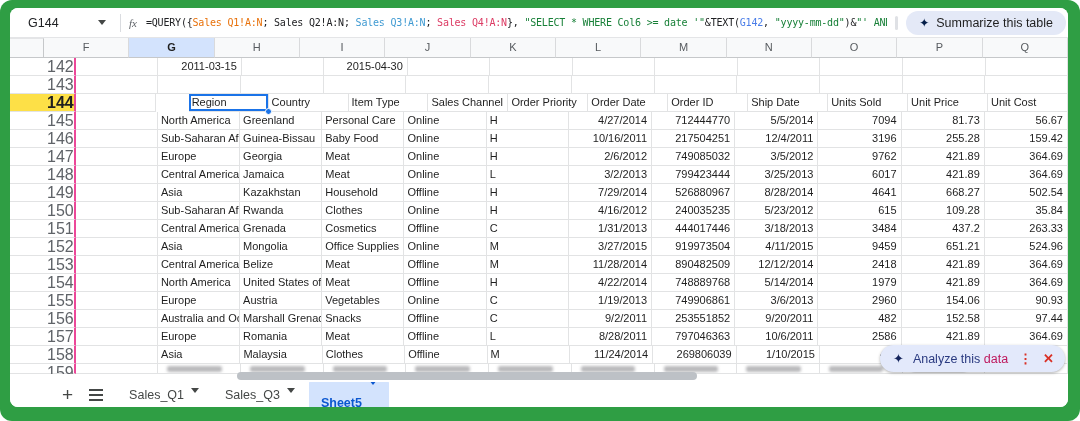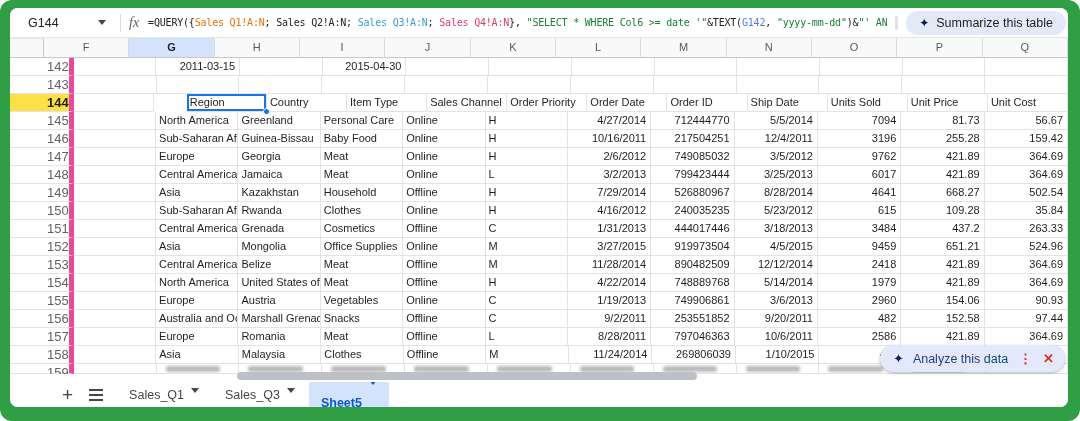--- a/index.html
+++ b/index.html
@@ -6,50 +6,50 @@
   html,body { width:1080px; height:421px; background:#ffffff; font-family:"Liberation Sans", sans-serif; }
   .frame { width:1080px; height:421px; background:#2f9e44; border-radius:12px; padding:8px 12px 14px 10px; position:relative; }
   .window { width:100%; height:100%; background:#ffffff; border-radius:8px; overflow:hidden; display:flex; flex-direction:column; }
 
   
   .formula-bar { height:30px; flex:0 0 30px; display:flex; align-items:center; border-bottom:1px solid #e4e5e7; background:#fff; padding-left:10px; position:relative; }
   .name-box { width:92px; flex:0 0 92px; display:flex; align-items:center; justify-content:space-between; padding:0 6px 0 8px; height:100%; cursor:pointer; }
   .name-box .ref { font-size:12.5px; color:#202124; }
   .caret { width:0; height:0; border-left:4px solid transparent; border-right:4px solid transparent; border-top:5px solid #444746; display:inline-block; }
   .vdiv { width:1px; height:18px; background:#dadce0; margin:0 8px; flex:0 0 1px; }
-  .fx { font-family:"Liberation Serif", serif; font-style:italic; font-size:14px; color:#5f6368; margin-right:9px; flex:0 0 auto; }
+  .fx { font-family:"Liberation Serif", serif; font-style:italic; font-size:11px; color:#5f6368; margin-right:9px; flex:0 0 auto; }
   .formula-text { flex:1 1 auto; overflow:hidden; white-space:nowrap; font-family:"DejaVu Sans Mono", monospace; font-size:10px; letter-spacing:-0.2px; color:#202124; }
   .fdiv { width:3px; height:14px; background:#dfe1e5; border-radius:2px; margin:0 8px; flex:0 0 3px; }
   .summarize { flex:0 0 auto; display:flex; align-items:center; gap:7px; background:#e4e9f7; border:none; border-radius:13px; height:24px; padding:0 13px; margin-right:2px; font-family:"Liberation Sans", sans-serif; font-size:12.5px; color:#1f1f1f; font-weight:500; cursor:pointer; }
   .summarize .sparkle { color:#041e49; font-size:12px; }
 
   
   .grid { position:relative; flex:1 1 auto; background:#fff; overflow:hidden; }
   .grow { display:flex; height:18px; }
   .col-head-row { height:20px; }
   .corner { flex:0 0 34px; background:#f8f9fa; border-right:1px solid #c6c8ca; border-bottom:1px solid #c6c8ca; border-top:1px solid #e4e5e7; }
   .col-h { flex:1 1 0; background:#f8f9fa; border-right:1px solid #d9dadc; border-bottom:1px solid #c6c8ca; text-align:center; font-size:11px; color:#575b5f; line-height:19px; cursor:pointer; }
   .col-h.sel { background:#d3e3fd; color:#1f1f1f; font-weight:700; }
-  .rowhead { flex:0 0 34px; border-right:5px solid #ec4899; border-bottom:1px solid #e2e3e4; text-align:center; font-size:13px; color:#5f6368; line-height:17px; cursor:pointer;padding-left:37px; }
+  .rowhead { flex:0 0 34px; border-right:2px solid #ec4899; border-bottom:1px solid #e2e3e4; text-align:center; font-size:16px; color:#5f6368; line-height:17px; cursor:pointer;padding-left:37px; }
   .rowhead.sel { background:#fde047; color:#1f1f1f; font-weight:700; }
   .cell { flex:1 1 0; position:relative; border-right:1px solid #e2e3e4; border-bottom:1px solid #e2e3e4; font-size:11px; color:#1f1f1f; line-height:17px; padding:0 3px; white-space:nowrap; overflow:hidden; cursor:cell; }
   .cell.num { text-align:right; padding-right:4px; }
   .cell.dash-top::before { content:""; position:absolute; left:-1px; right:-1px; top:-1px; border-top:1px dashed #8f9398; }
   .cell.dash-left::after { content:""; position:absolute; left:-1px; top:-1px; bottom:-1px; border-left:1px dashed #8f9398; }
   .cell.sel-cell { box-shadow: inset 0 0 0 2px #1a73e8; overflow:visible; z-index:3;margin-left:33px; }
   .cell .handle { position:absolute; right:-4px; bottom:-4px; width:7px; height:7px; background:#1a73e8; border:1px solid #fff; border-radius:50%; z-index:4; }
   .grow.partial { height:10px; overflow:hidden; }
   .grow.partial .cell.smudge::before { content:""; display:block; margin:2px auto 0 6px; width:72%; height:6px; background:rgba(70,70,75,.38); border-radius:2px; filter:blur(1.5px); }
 
   .hscrollbar { position:absolute; left:227px; top:334px; width:460px; height:8px; border-radius:4px; background:#bdc1c6; cursor:grab; z-index:5; }
 
   .analyze-popup { position:absolute; right:3px; top:307px; height:27px; display:flex; align-items:center; gap:9px; background:#e3e9fb; border-radius:14px; padding:0 11px 0 13px; box-shadow:0 1px 3px rgba(0,0,0,.30); z-index:6; }
   .analyze-popup .p-sparkle { color:#14245c; font-size:13px; }
   .analyze-popup .p-label { font-size:12.5px; color:#2a3a80; font-weight:500; white-space:nowrap; }
-  .analyze-popup .p-label .glitch { color:#0c4a6e; }
+  .analyze-popup .p-label .glitch { color:#be185d; }
   .analyze-popup .kebab { color:#d93025; font-size:13px; font-weight:700; cursor:pointer; padding:0 2px; }
   .analyze-popup .close { color:#d93025; font-size:13px; font-weight:700; cursor:pointer; }
 
   
   .tabbar { height:25px; flex:0 0 25px; background:#fff; display:flex; align-items:center; padding-left:44px; gap:4px; }
   .add-sheet { font-size:19px; color:#444746; background:none; border:none; cursor:pointer; line-height:20px; padding:0 8px; font-family:"Liberation Sans", sans-serif; }
   .all-sheets { width:14px; height:12px; margin:0 10px 0 4px; background:linear-gradient(#444746 0 2px, transparent 2px 5px, #444746 5px 7px, transparent 7px 10px, #444746 10px 12px); cursor:pointer; flex:0 0 14px; }
   .tab { display:flex; align-items:flex-start; gap:7px; border:none; background:none; padding:4px 12px; border-radius:7px; cursor:pointer; font-family:"Liberation Sans", sans-serif; }
   .tab .tab-label { font-size:12.5px; color:#444746; font-weight:500; white-space:nowrap; }
   .tab .caret { border-top-color:#444746; }
@@ -248,21 +248,21 @@
           <div class="grow">
             <div class="rowhead">152</div>
             <div class="cell"></div>
             <div class="cell dash-left">Asia</div>
             <div class="cell">Mongolia</div>
             <div class="cell">Office Supplies</div>
             <div class="cell">Online</div>
             <div class="cell">M</div>
             <div class="cell num">3/27/2015</div>
             <div class="cell num">919973504</div>
-            <div class="cell num">4/5/2015</div>
+            <div class="cell num">4/11/2015</div>
             <div class="cell num">9459</div>
             <div class="cell num">651.21</div>
             <div class="cell num">524.96</div>
           </div>
           <div class="grow">
             <div class="rowhead">153</div>
             <div class="cell"></div>
             <div class="cell dash-left">Central America</div>
             <div class="cell">Belize</div>
             <div class="cell">Meat</div>

